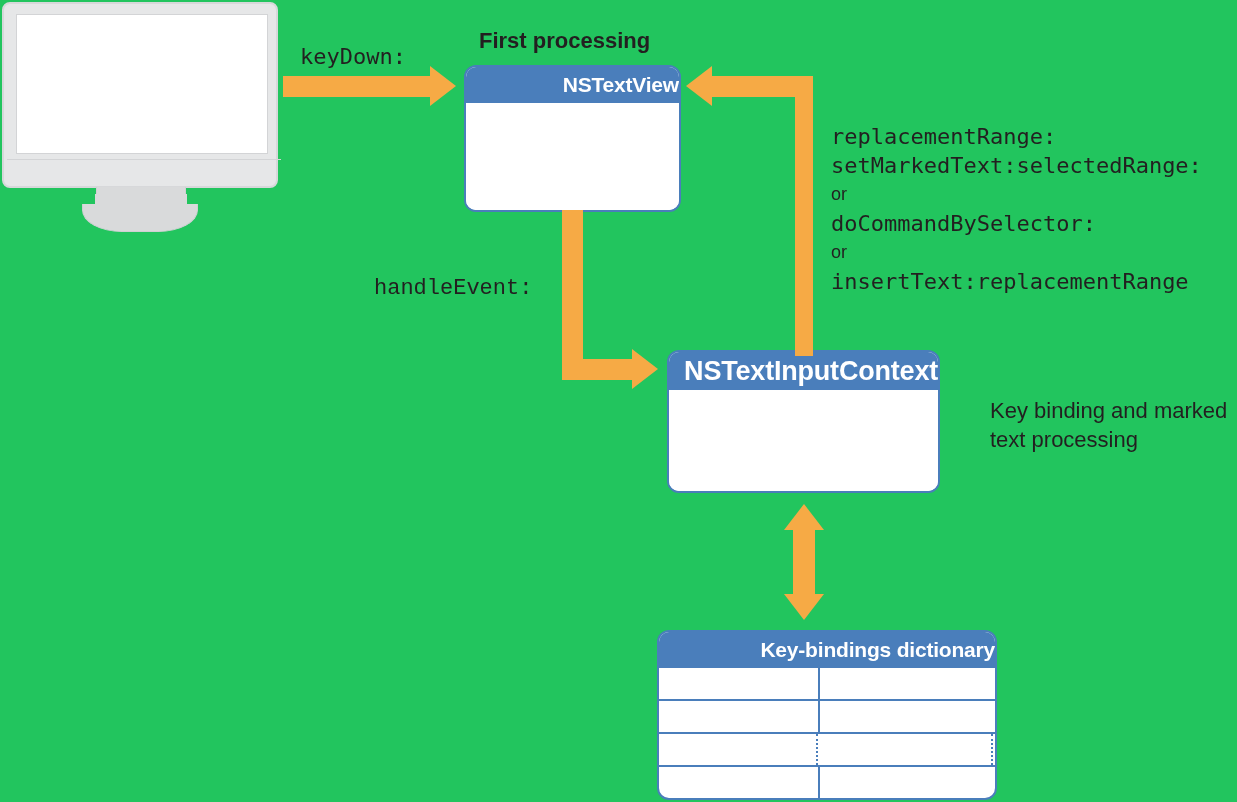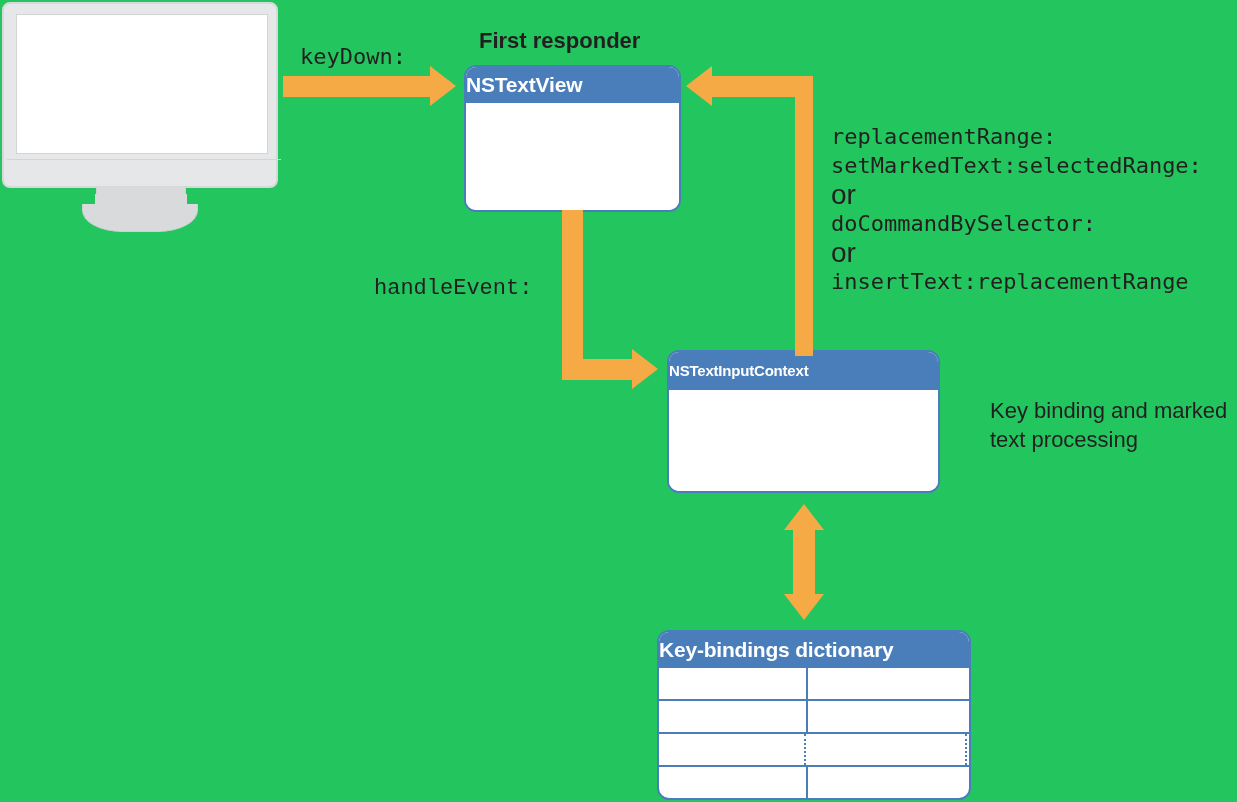--- a/index.html
+++ b/index.html
@@ -88,35 +88,35 @@
     border: 2px solid #4a7ebb;
     border-radius: 12px;
     background: #ffffff;
     box-sizing: border-box;
     overflow: hidden;
   }
   .node-header {
     background: #4a7ebb;
     color: #ffffff;
     font-weight: bold;
-    text-align: left;
+    text-align: right;
     letter-spacing: -0.2px;
   }
   .node-body { background: #ffffff; }
 
   #node-textview { left: 464px; top: 65px; width: 217px; height: 147px; }
   #node-textview .node-header { height: 36px; line-height: 36px; font-size: 21px; }
   #node-textview .node-body { height: 107px; }
 
   #node-inputcontext { left: 667px; top: 350px; width: 273px; height: 143px; }
-  #node-inputcontext .node-header { height: 38px; line-height: 38px; font-size: 15px; }
+  #node-inputcontext .node-header { height: 38px; line-height: 38px; font-size: 27px; }
   #node-inputcontext .node-body { height: 101px; }
 
   
-  #node-dict { left: 657px; top: 630px; width: 314px; height: 170px; }
+  #node-dict { left: 657px; top: 630px; width: 340px; height: 170px; }
   #node-dict .node-header { height: 36px; line-height: 36px; font-size: 21px; }
   .dict-rows { height: 130px; display: flex; flex-direction: column; }
   .dict-row { display: flex; flex: 1 1 0; }
   .dict-row + .dict-row { border-top: 2px solid #4a7ebb; }
   .dict-cell { box-sizing: border-box; }
   .dict-cell.left { width: 48%; border-right: 2px solid #4a7ebb; }
   .dict-cell.right { width: 52%; }
   .dict-row.ellipsis { border-top: 2px solid #4a7ebb; }
   .dict-row.ellipsis .dict-cell.left {
     border-right: 2px dotted #4a7ebb;
@@ -193,21 +193,21 @@
   }
   #callback-list .cb-mono {
     font-family: "DejaVu Sans Mono", "Liberation Mono", monospace;
     font-size: 22px;
     color: #231f20;
     white-space: pre;
     display: block;
   }
   #callback-list .cb-or {
     font-family: "Liberation Sans", sans-serif;
-    font-size: 28px;
+    font-size: 18px;
     color: #231f20;
     display: block;
   }
 </style>
 </head>
 <body>
 
 <div id="stage">
 
   <div id="monitor" class="abs">
@@ -217,21 +217,21 @@
       <div class="mon-apple"></div>
     </div>
     <div class="mon-neck"></div>
     <div class="mon-foot"></div>
   </div>
 
   <div class="arrow-bar" style="left:283px; top:76px; width:147px; height:21px;"></div>
   <div class="arrow-head head-right" style="left:430px; top:66px;"></div>
   <div id="label-keydown" class="label-mono">keyDown:</div>
 
-  <div id="label-first-responder" class="label-bold">First responder</div>
+  <div id="label-first-responder" class="label-bold">First processing</div>
 
   <div id="node-textview" class="node">
     <div class="node-header">NSTextView</div>
     <div class="node-body"></div>
   </div>
 
   <div class="arrow-bar" style="left:562px; top:210px; width:21px; height:160px;"></div>
   <div class="arrow-bar" style="left:562px; top:359px; width:70px; height:21px;"></div>
   <div class="arrow-head head-right" style="left:632px; top:349px;"></div>
   <div id="label-handleevent" class="label-mono">handleEvent:</div>

